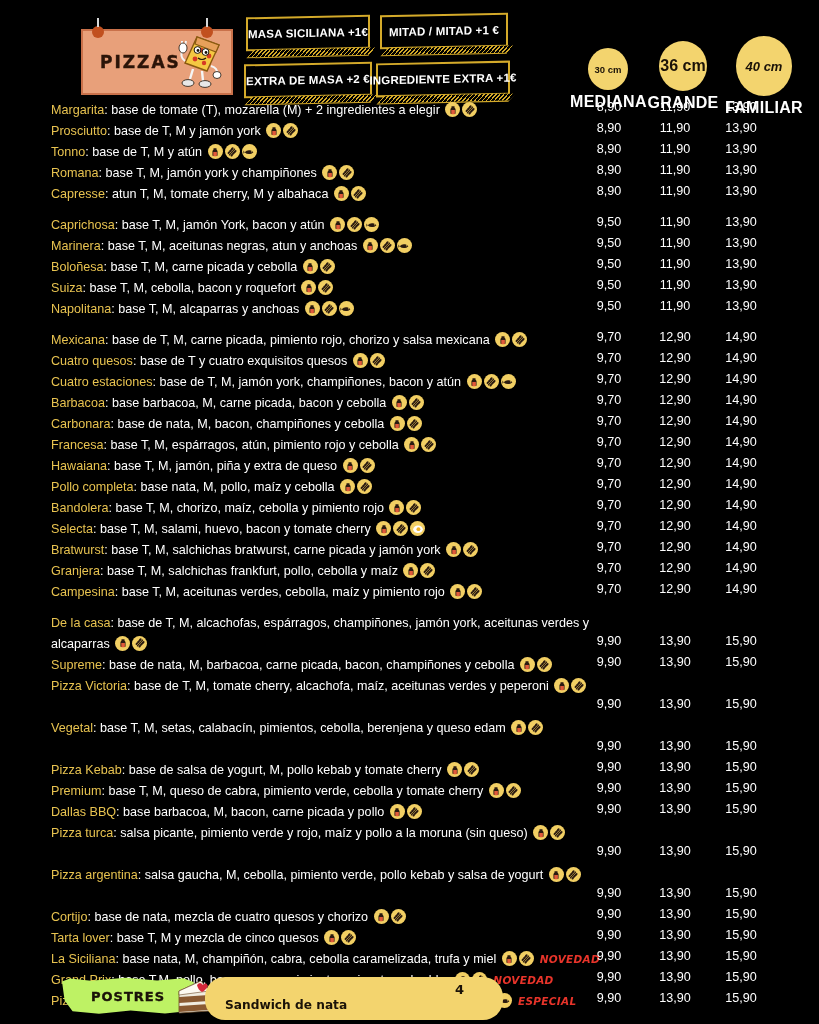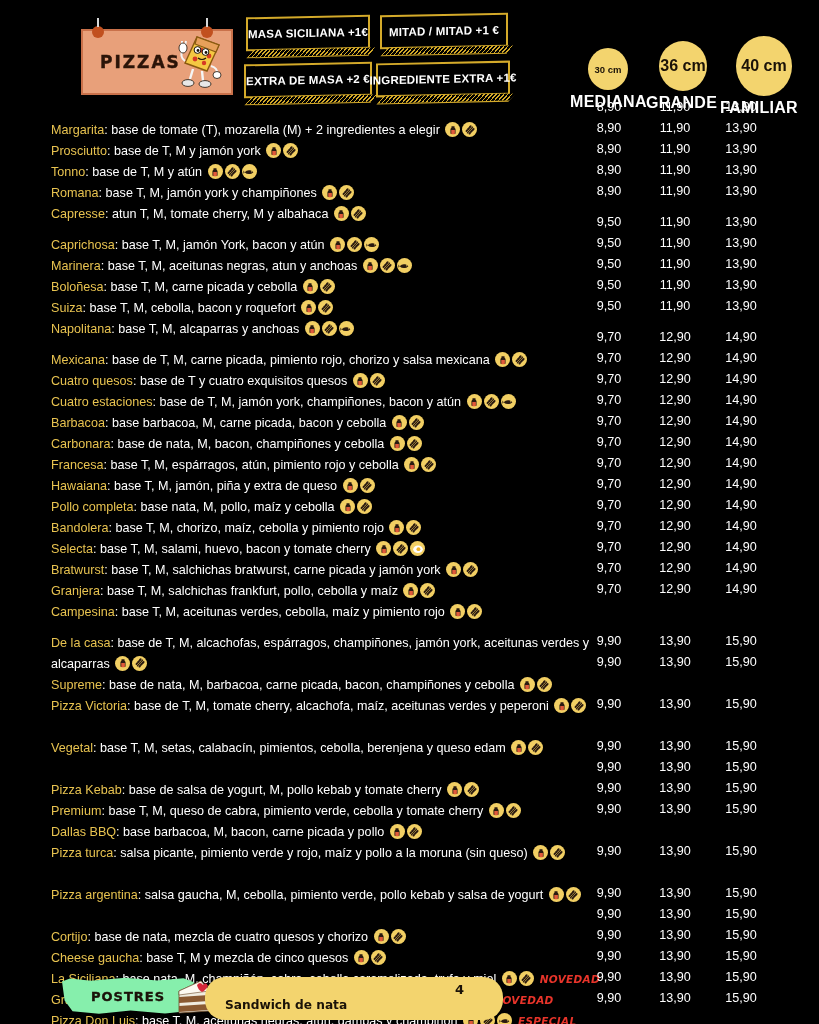--- a/index.html
+++ b/index.html
@@ -43,47 +43,46 @@
     border-bottom:1.5px solid #d4aa2a;
     transform:skewX(-42deg);
   }
   #promo-1{left:246px;top:16px;width:120px;}
   #promo-2{left:380px;top:14px;width:124px;}
   #promo-3{left:244px;top:63px;width:124px;}
   #promo-4{left:376px;top:62px;width:130px;}
 
   
   #sizes{position:absolute;left:570px;top:36px;width:242px;height:62px;}
-  .size-col{position:absolute;text-align:left;}
+  .size-col{position:absolute;text-align:center;}
   .size-bubble{
     background:#f3d46e;border-radius:50%;
     display:flex;align-items:center;justify-content:center;
     color:#1a1208;font-weight:bold;margin:0 auto;
   }
   #sz-0{left:0px;top:12px;width:76px;}
   #sz-0 .size-bubble{width:40px;height:42px;font-size:9.5px;}
   #sz-1{left:76px;top:5px;width:74px;}
   #sz-1 .size-bubble{width:48px;height:50px;font-size:16px;}
   #sz-2{left:150px;top:0px;width:88px;}
-  #sz-2 .size-bubble{width:56px;height:60px;font-size:16px;}
+  #sz-2 .size-bubble{width:56px;height:60px;font-size:13px;font-style:italic;}
   .size-name{
     color:#fff;font-size:16px;font-weight:bold;letter-spacing:.3px;
     margin-top:3px;font-family:"Liberation Sans",sans-serif;
   }
 
   
   #menu{position:absolute;left:0;top:100px;width:819px;}
   .grp{margin:0;}
   .gap{height:10px;}
   .row{position:relative;min-height:21px;}
   .desc{
     position:absolute;left:51px;top:0;width:530px;
     color:#ffffff;font-size:12.6px;line-height:20.8px;
     white-space:nowrap;
-    margin-top:20px;
   }
   .desc.wrap{white-space:normal;width:545px;}
   .pname{color:#e8c350;}
   .tag{
     color:#e8342a;font-size:10.5px;font-weight:bold;font-style:italic;
     letter-spacing:.3px;margin-left:6px;
     font-family:"DejaVu Sans",sans-serif;
   }
   .prices{position:absolute;top:0;left:575px;width:244px;height:21px;}
   .prices.low{top:21px;}
@@ -95,21 +94,21 @@
     display:inline-block;width:15px;height:15px;border-radius:50%;
     background:#f2cf63;vertical-align:-3px;margin-left:2px;position:relative;
     overflow:hidden;
   }
   .ai svg{position:absolute;left:0;top:0;}
 
   
   #footer{position:absolute;left:0;top:975px;width:819px;height:49px;}
   #postres-banner{
     position:absolute;left:62px;top:2px;width:132px;height:38px;
-    background:#86efac;
+    background:#bef264;
     clip-path:polygon(0% 12%,6% 4%,22% 10%,48% 2%,72% 9%,92% 3%,100% 14%,97% 52%,100% 88%,78% 96%,52% 88%,28% 97%,8% 90%,2% 62%);
     display:flex;align-items:center;justify-content:center;
   }
   #postres-banner span{
     font-family:"DejaVu Sans",sans-serif;font-weight:bold;font-size:13px;
     color:#1a1208;letter-spacing:1px;
     -webkit-text-stroke:.4px #1a1208;
   }
   #cake{position:absolute;left:175px;top:0px;width:44px;height:44px;}
   #dessert-box{
@@ -1052,21 +1051,21 @@
                 </g>
               </svg>
             </span></span></div>
         <div class="prices">
           <span class="p p0">9,90</span>
           <span class="p p1">13,90</span>
           <span class="p p2">15,90</span>
         </div>
       </div>
       <div class="row" style="min-height: 21px;">
-        <div class="desc"><span class="pname">Cheese gaucha</span><span>: base T, M y mezcla de cinco quesos</span> <span class="ai"><span style="position:absolute;left:1.5px;top:1.5px;">
+        <div class="desc"><span class="pname">Tarta lover</span><span>: base T, M y mezcla de cinco quesos</span> <span class="ai"><span style="position:absolute;left:1.5px;top:1.5px;">
               <svg viewBox="0 0 16 16" width="12" height="12">
                 <path d="M6 3 h4 v1.6 l1.4 2.2 v5.6 a1 1 0 0 1 -1 1 h-4.8 a1 1 0 0 1 -1 -1 v-5.6 l1.4 -2.2 z" fill="#2a1a10"></path>
                 <path d="M5.7 8 h4.8 v4.6 a1 1 0 0 1 -1 1 h-2.8 a1 1 0 0 1 -1 -1 z" fill="#e05a3a"></path>
               </svg>
             </span></span><span class="ai"><span style="position:absolute;left:1.5px;top:1.5px;">
               <svg viewBox="0 0 16 16" width="12" height="12">
                 <g transform="rotate(42 8 8)">
                   <rect x="7.1" y="2" width="1.8" height="12" rx=".8" fill="#2a1a10"></rect>
                   <ellipse cx="5.4" cy="4.6" rx="1.5" ry="2.2" fill="#2a1a10"></ellipse>
                   <ellipse cx="10.6" cy="4.6" rx="1.5" ry="2.2" fill="#2a1a10"></ellipse>

